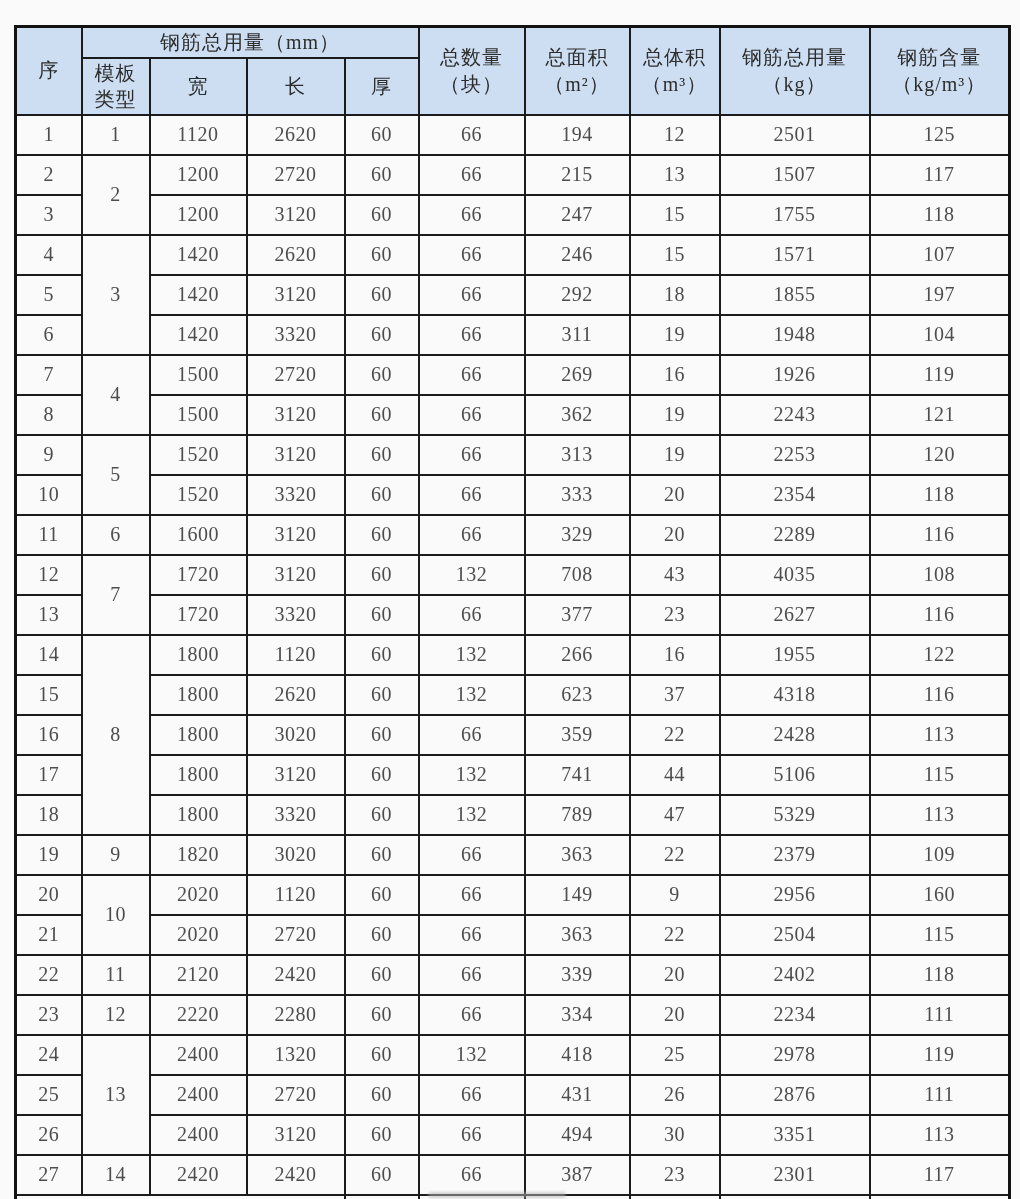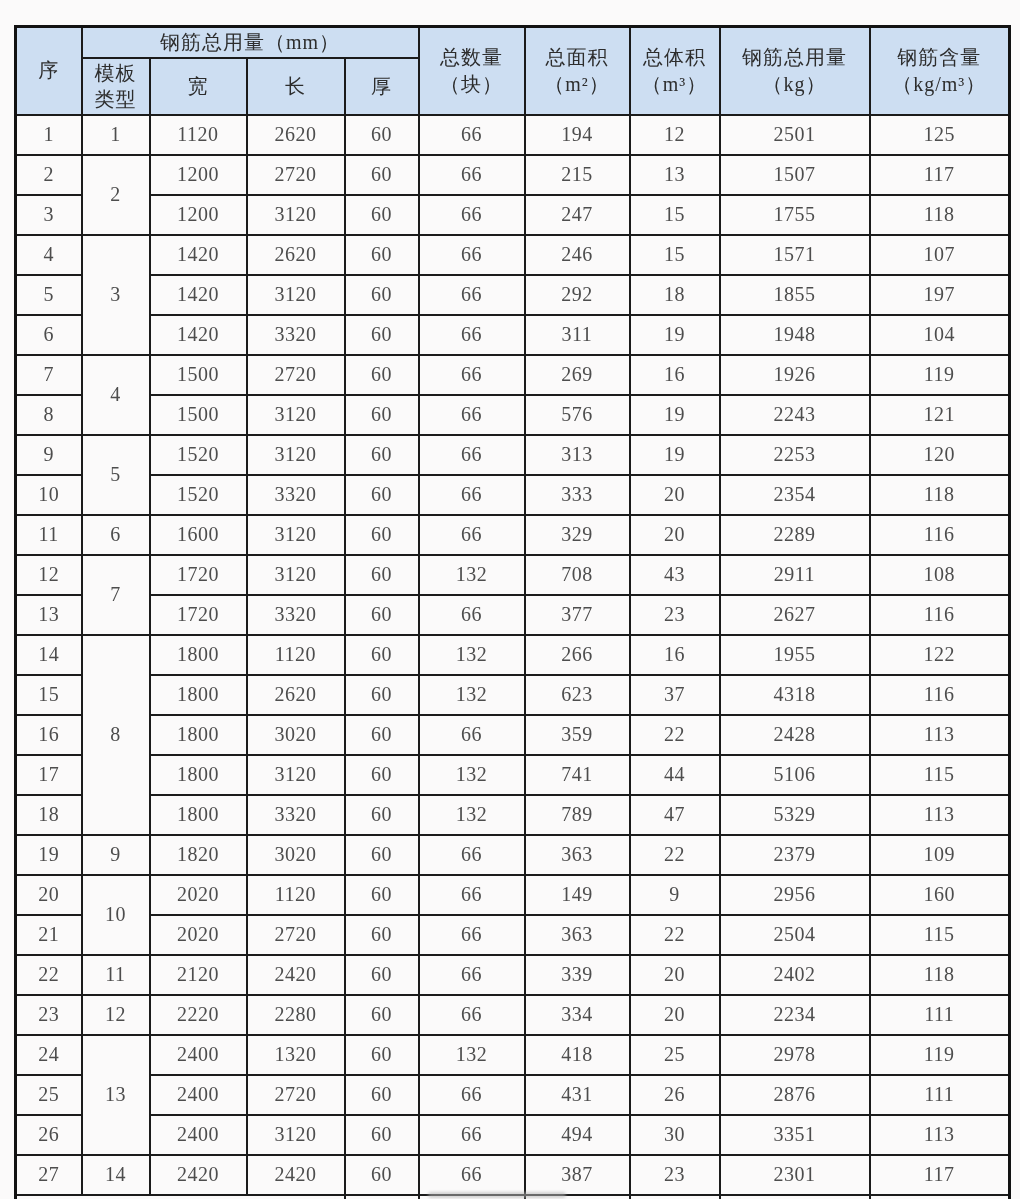--- a/index.html
+++ b/index.html
@@ -194,21 +194,21 @@
           <td>16</td>
           <td>1926</td>
           <td>119</td>
         </tr>
         <tr>
           <td>8</td>
           <td>1500</td>
           <td>3120</td>
           <td>60</td>
           <td>66</td>
-          <td>576</td>
+          <td>362</td>
           <td>19</td>
           <td>2243</td>
           <td>121</td>
         </tr>
         <tr>
           <td>9</td>
           <td rowspan="2">5</td>
           <td>1520</td>
           <td>3120</td>
           <td>60</td>
@@ -243,21 +243,21 @@
         </tr>
         <tr>
           <td>12</td>
           <td rowspan="2">7</td>
           <td>1720</td>
           <td>3120</td>
           <td>60</td>
           <td>132</td>
           <td>708</td>
           <td>43</td>
-          <td>2911</td>
+          <td>4035</td>
           <td>108</td>
         </tr>
         <tr>
           <td>13</td>
           <td>1720</td>
           <td>3320</td>
           <td>60</td>
           <td>66</td>
           <td>377</td>
           <td>23</td>

